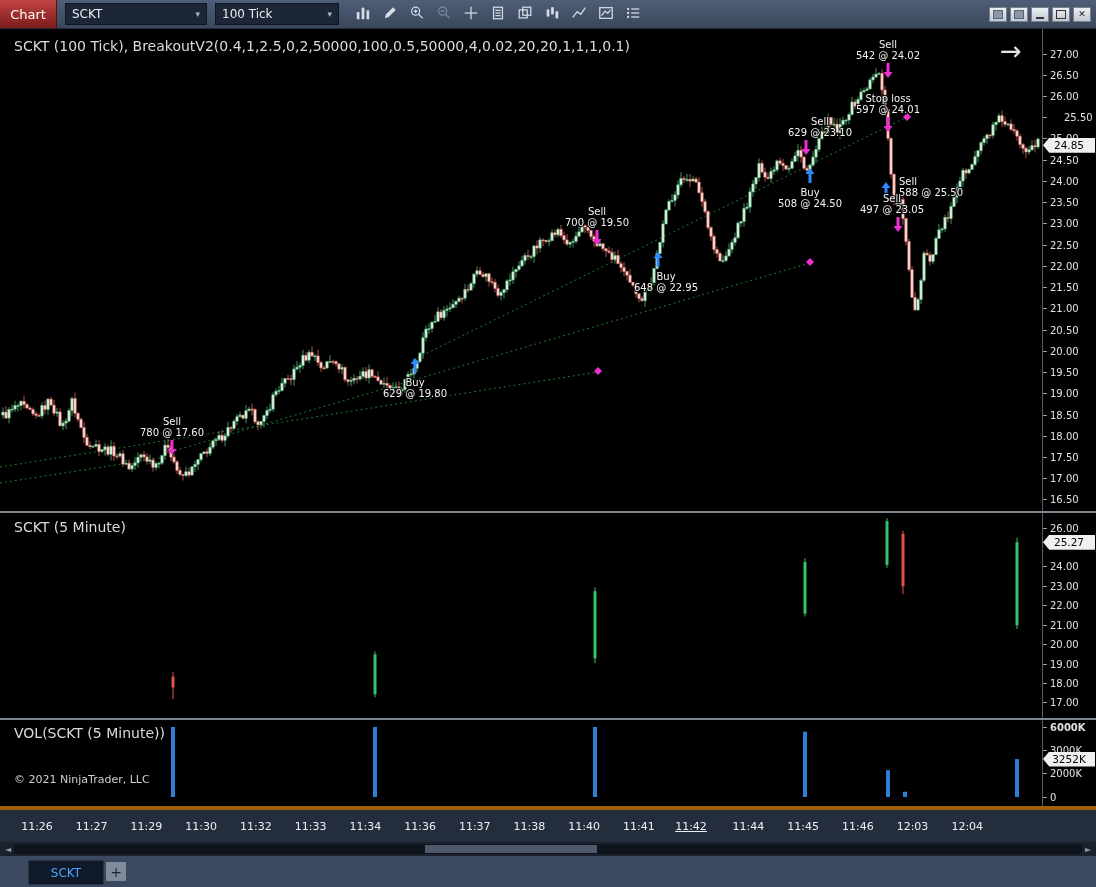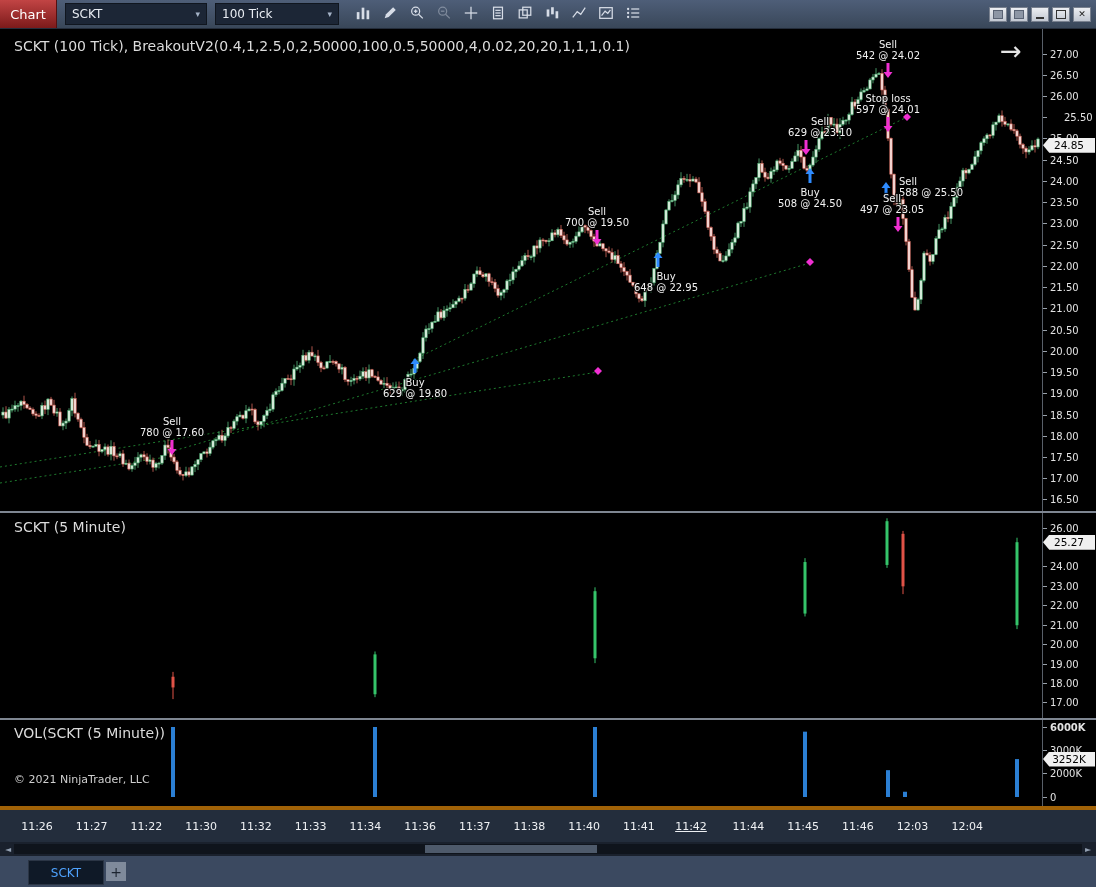--- a/index.html
+++ b/index.html
@@ -999,21 +999,21 @@
         <span>0</span>
       </div>
     </div>
 
   <div class="splitter" style="top:511px;"></div>
   <div class="splitter" style="top:718px;"></div>
 
   <div class="time-row" id="time-labels">
       <div class="time-label" style="left: 37px;">11:26</div>
       <div class="time-label" style="left: 91.72px;">11:27</div>
-      <div class="time-label" style="left: 146.44px;">11:22</div>
+      <div class="time-label" style="left: 146.44px;">11:29</div>
       <div class="time-label" style="left: 201.16px;">11:30</div>
       <div class="time-label" style="left: 255.88px;">11:32</div>
       <div class="time-label" style="left: 310.6px;">11:33</div>
       <div class="time-label" style="left: 365.32px;">11:34</div>
       <div class="time-label" style="left: 420.04px;">11:36</div>
       <div class="time-label" style="left: 474.76px;">11:37</div>
       <div class="time-label" style="left: 529.48px;">11:38</div>
       <div class="time-label" style="left: 584.2px;">11:40</div>
       <div class="time-label" style="left: 638.92px;">11:41</div>
       <div class="time-label" style="left: 691px; text-decoration: underline;">11:42</div>

